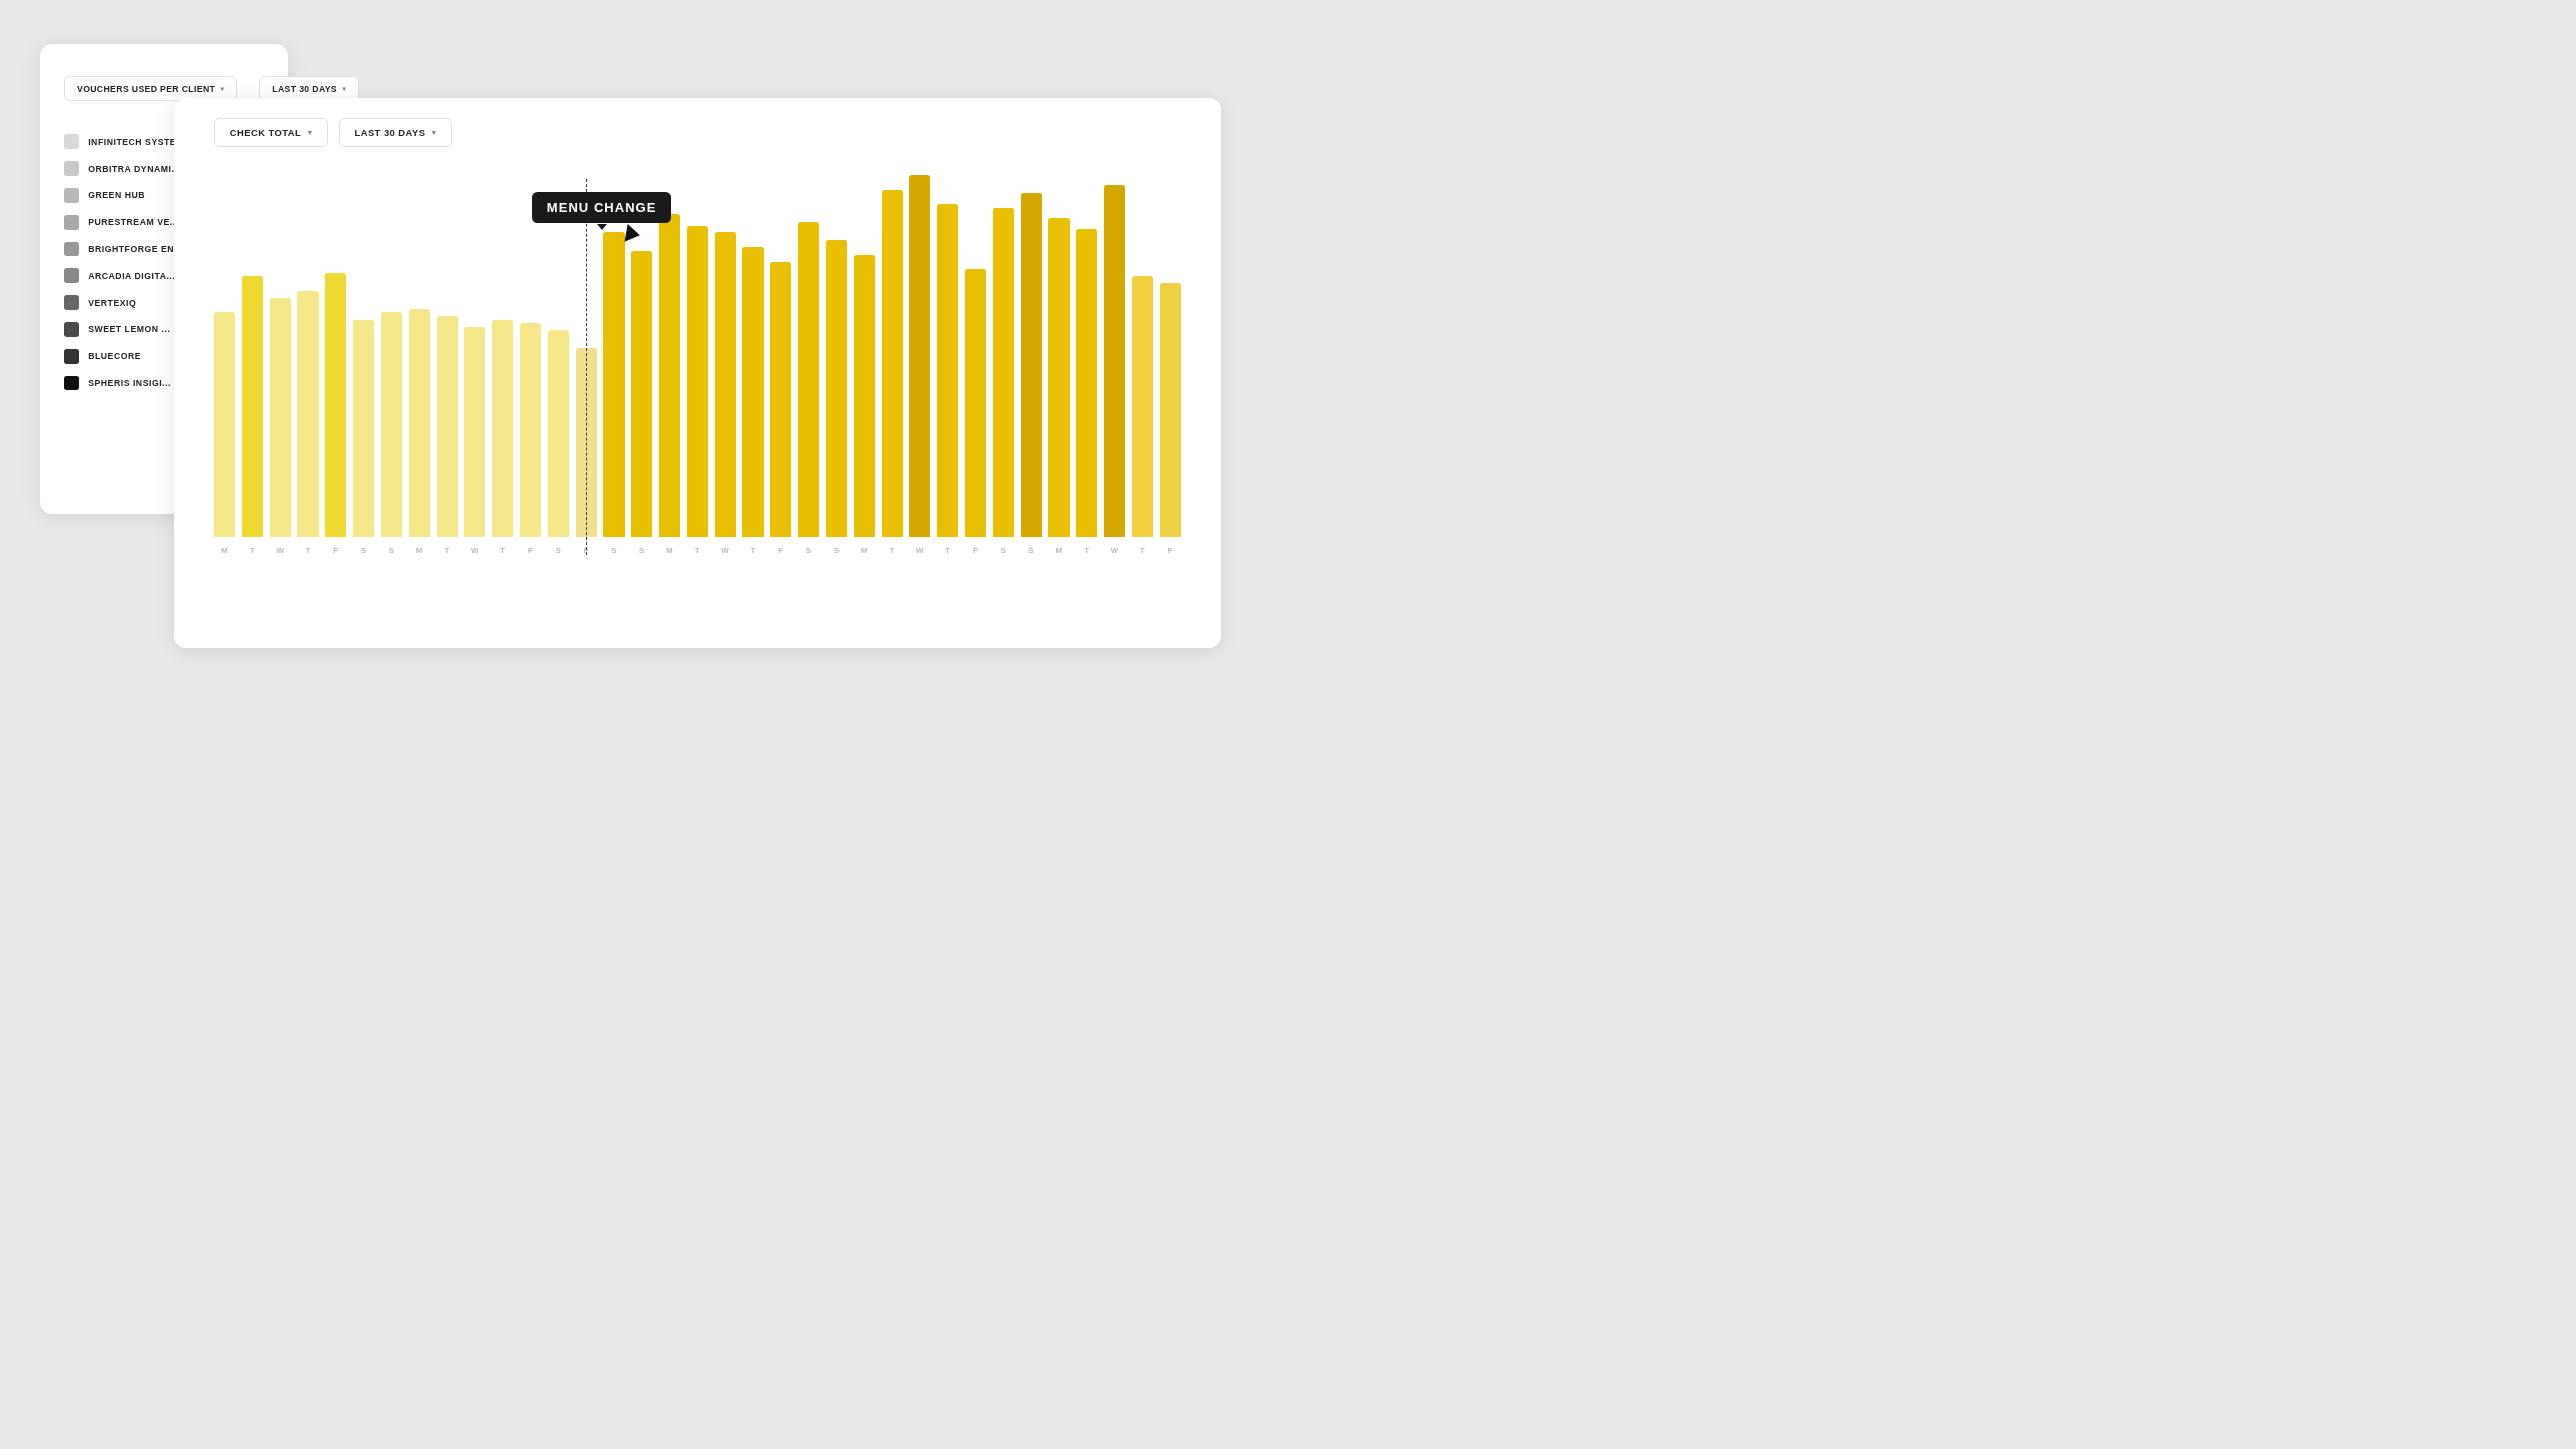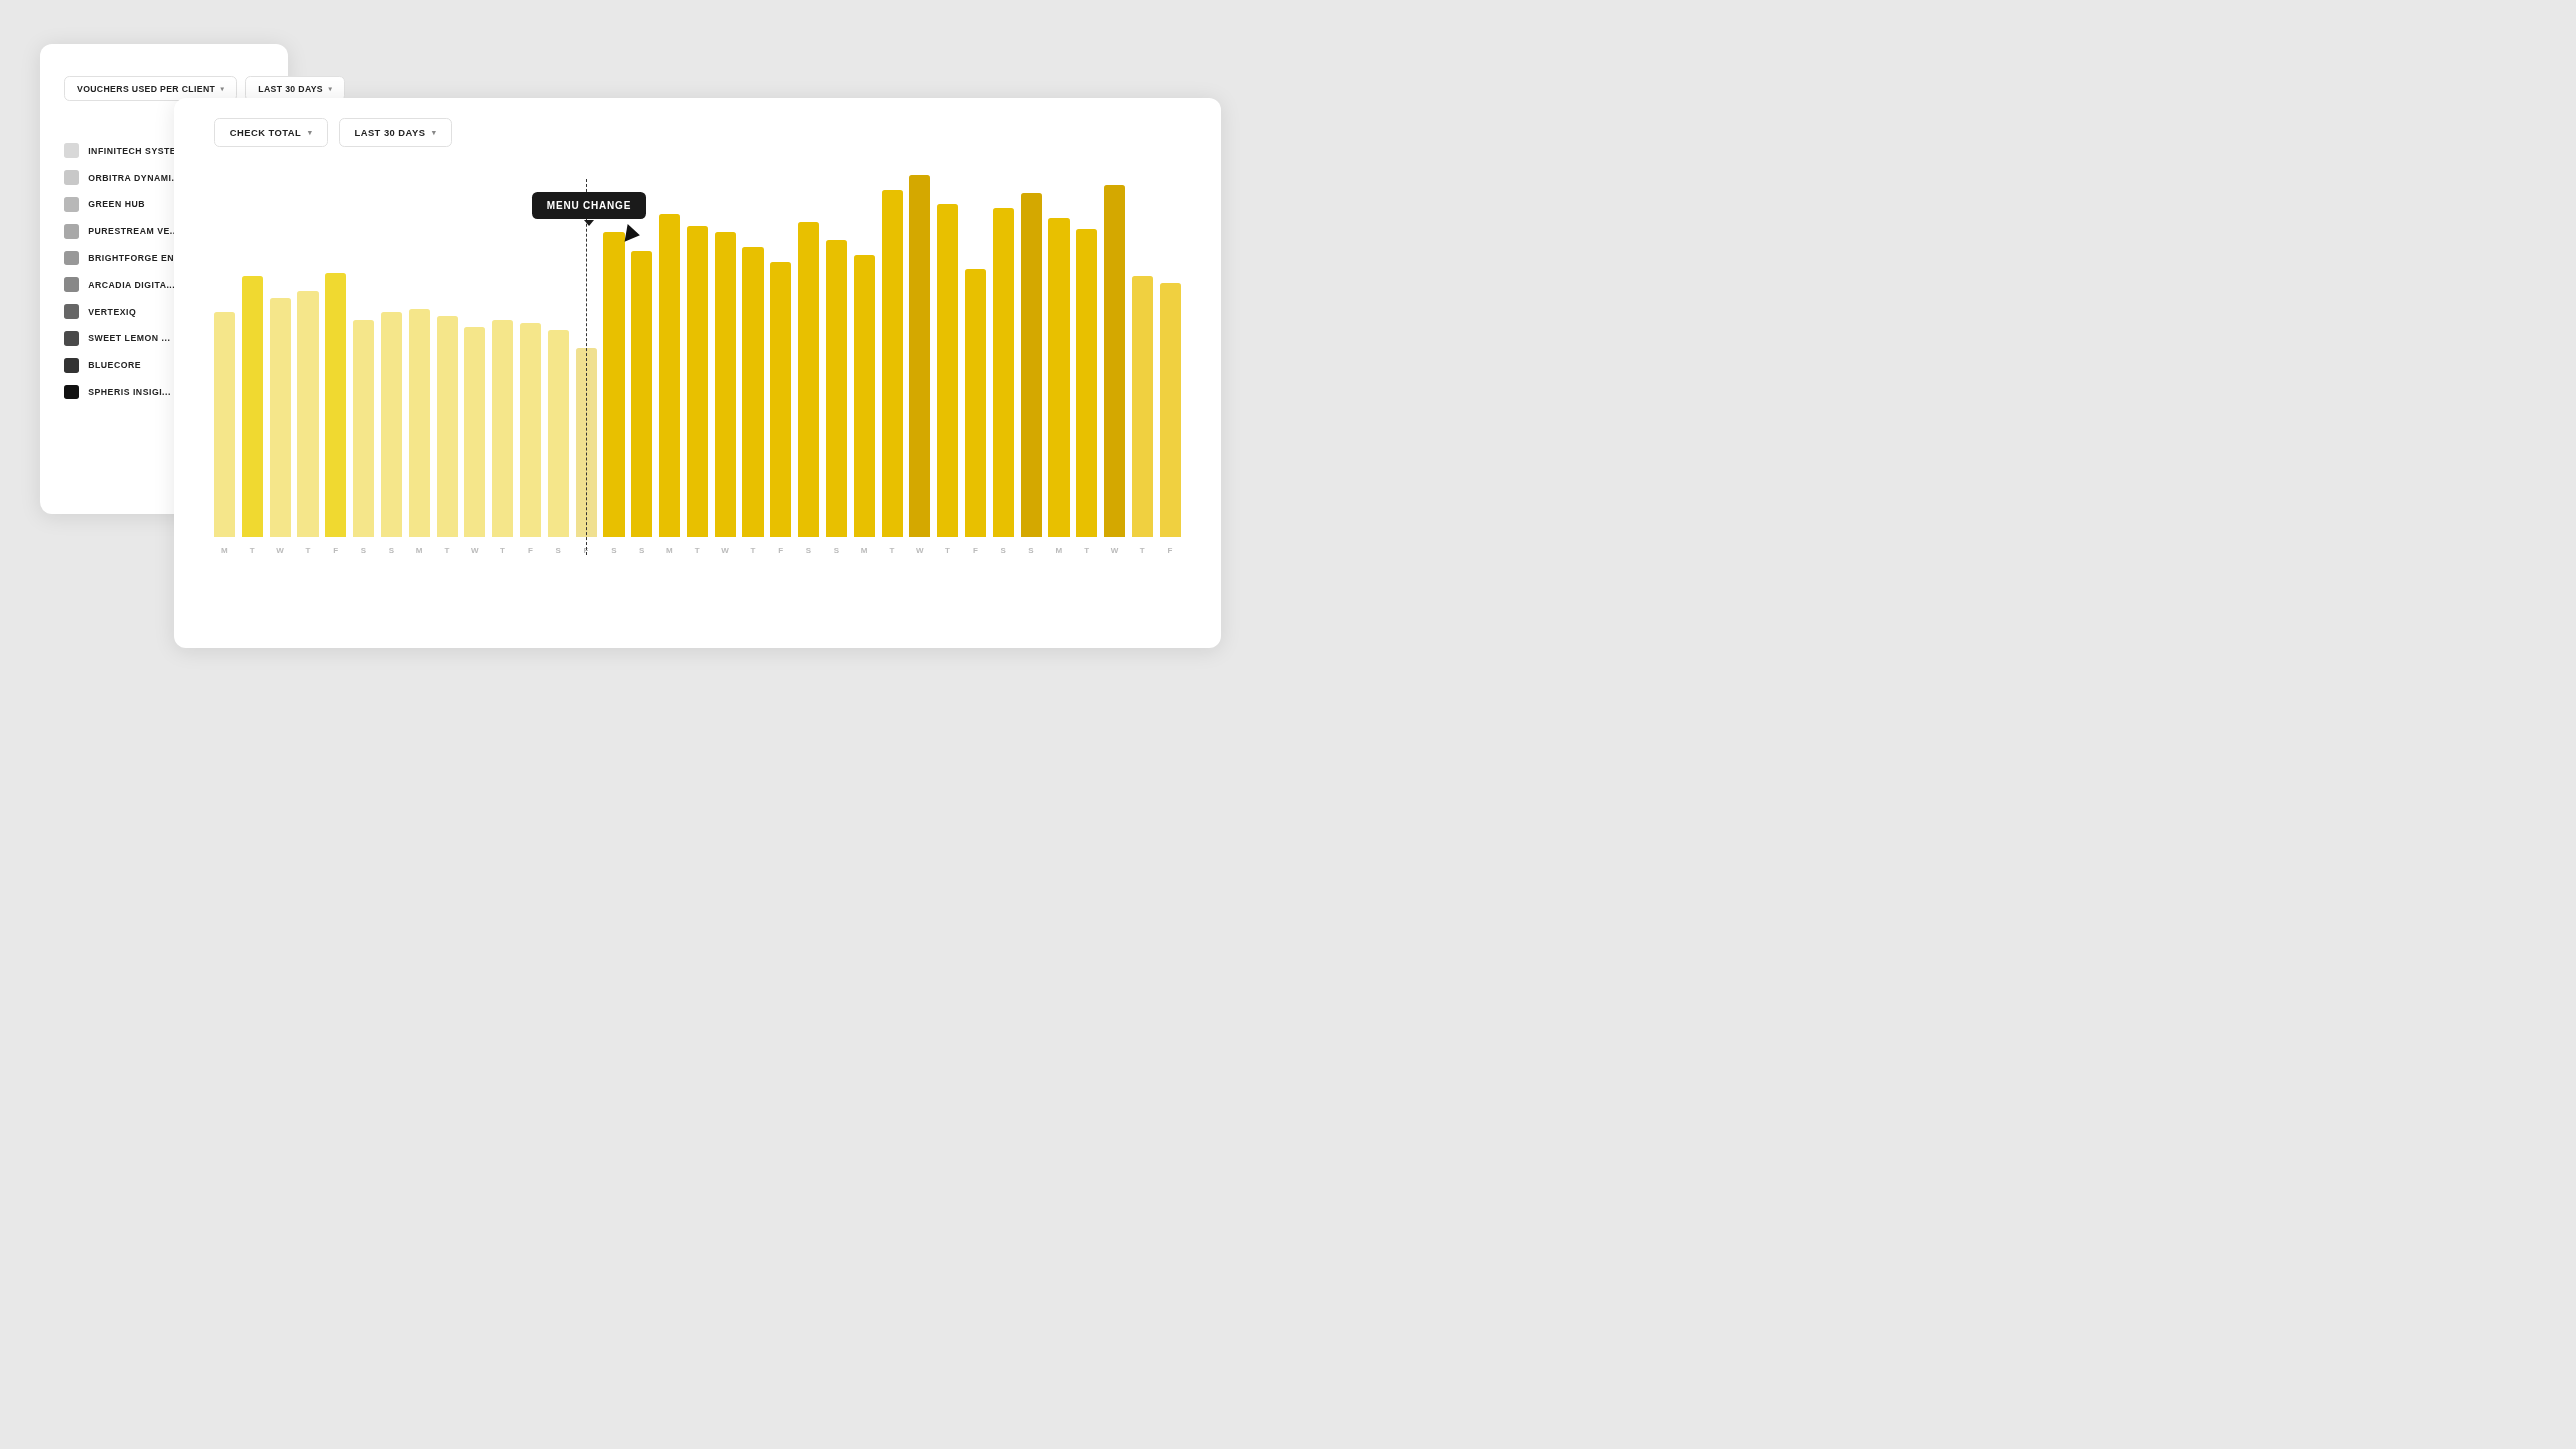--- a/index.html
+++ b/index.html
@@ -30,22 +30,22 @@
       height: 470px;
       background: #fff;
       border-radius: 12px;
       box-shadow: 0 2.7px 21.5px rgba(0,0,0,0.10);
       padding: 32px 24px 24px 24px;
       z-index: 1;
     }
 
     .legend-filter-row {
       display: flex;
-      gap: 8px;
-      margin-bottom: 42px;
+      gap: 22px;
+      margin-bottom: 33px;
     }
 
     .filter-btn {
       display: flex;
       align-items: center;
       gap: 5.4px;
       border: 1px solid #e0e0e0;
       border-radius: 5.4px;
       padding: 6.7px 12px;
       background: #fff;
@@ -180,21 +180,21 @@
       z-index: 5;
     }
 
     
     .tooltip {
       position: absolute;
       background: #1a1a1a;
       color: #fff;
       padding: 8px 14.8px;
       border-radius: 5.4px;
-      font-size: 10px;
+      font-size: 13px;
       font-weight: 700;
       letter-spacing: 0.08em;
       white-space: nowrap;
       z-index: 10;
     }
 
     .tooltip::after {
       content: '';
       position: absolute;
       bottom: -6.7px;

